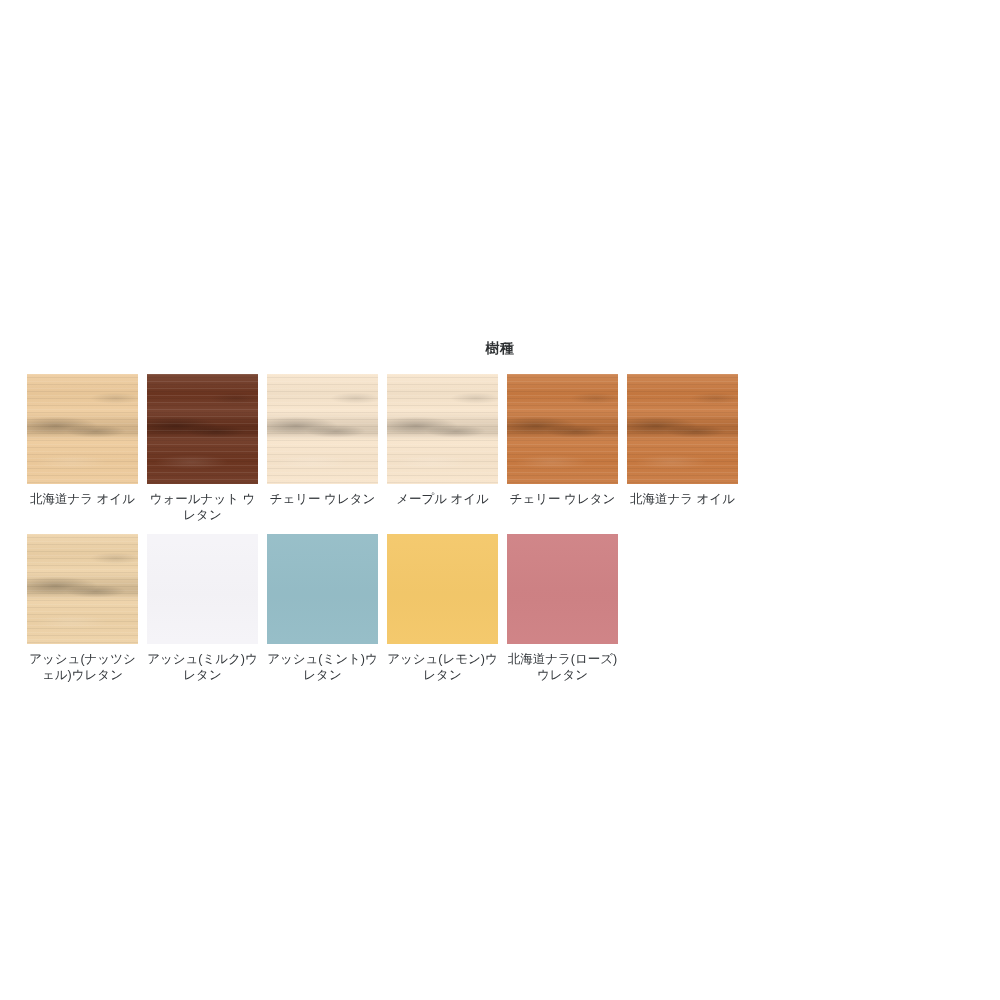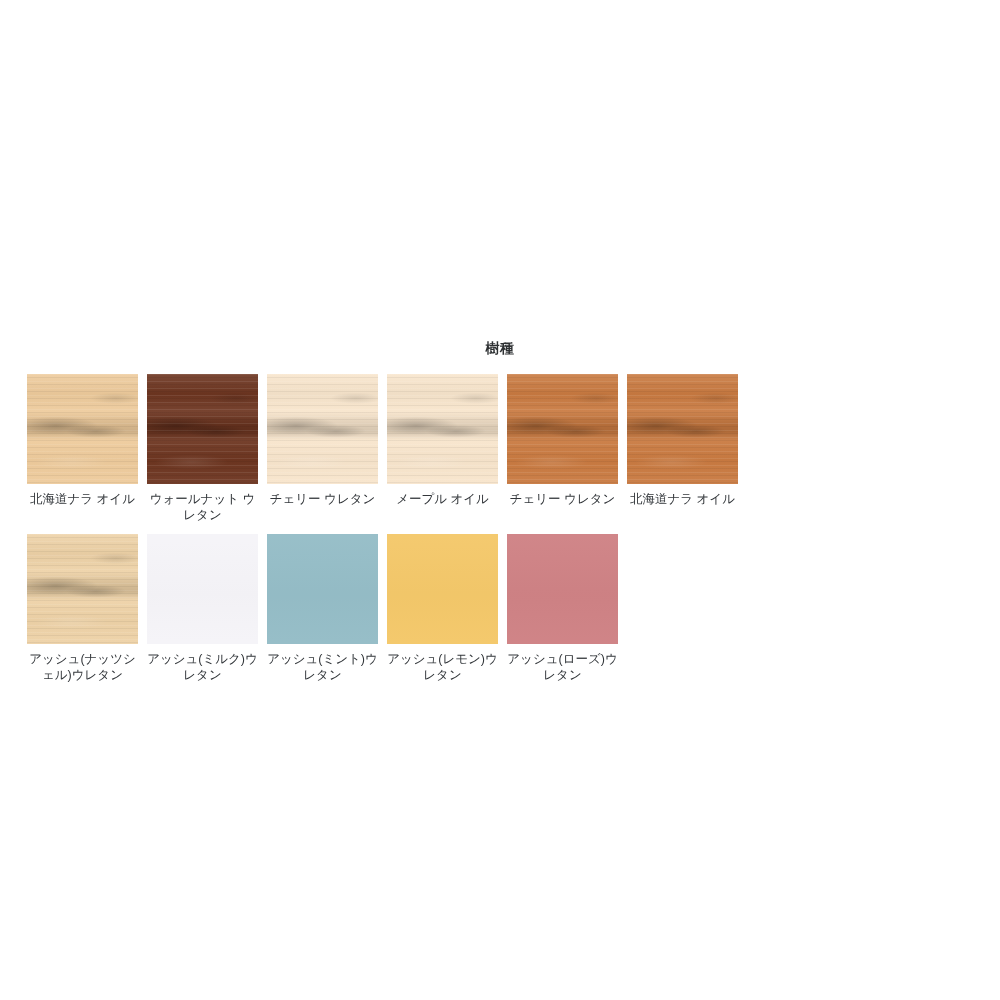--- a/index.html
+++ b/index.html
@@ -203,17 +203,17 @@
       <div class="swatch-cell">
         <div class="swatch-chip solid" style="background-color: rgb(244, 200, 106);">
           <div class="grain-band"></div>
         </div>
         <div class="swatch-label">アッシュ(レモン)ウレタン</div>
       </div>
       <div class="swatch-cell">
         <div class="swatch-chip solid" style="background-color: rgb(207, 130, 133);">
           <div class="grain-band"></div>
         </div>
-        <div class="swatch-label">アッシュ(ローズ)ウレタン</div>
+        <div class="swatch-label">北海道ナラ(ローズ)ウレタン</div>
       </div>
     </div>
 
 </div>
 
 </body></html>

